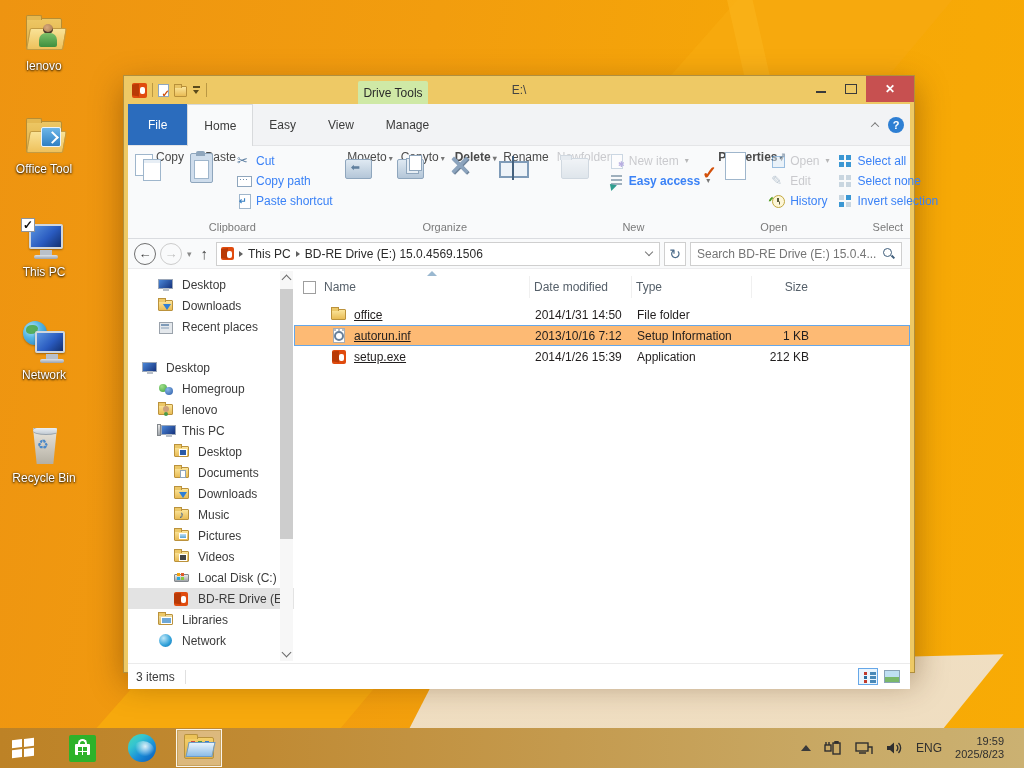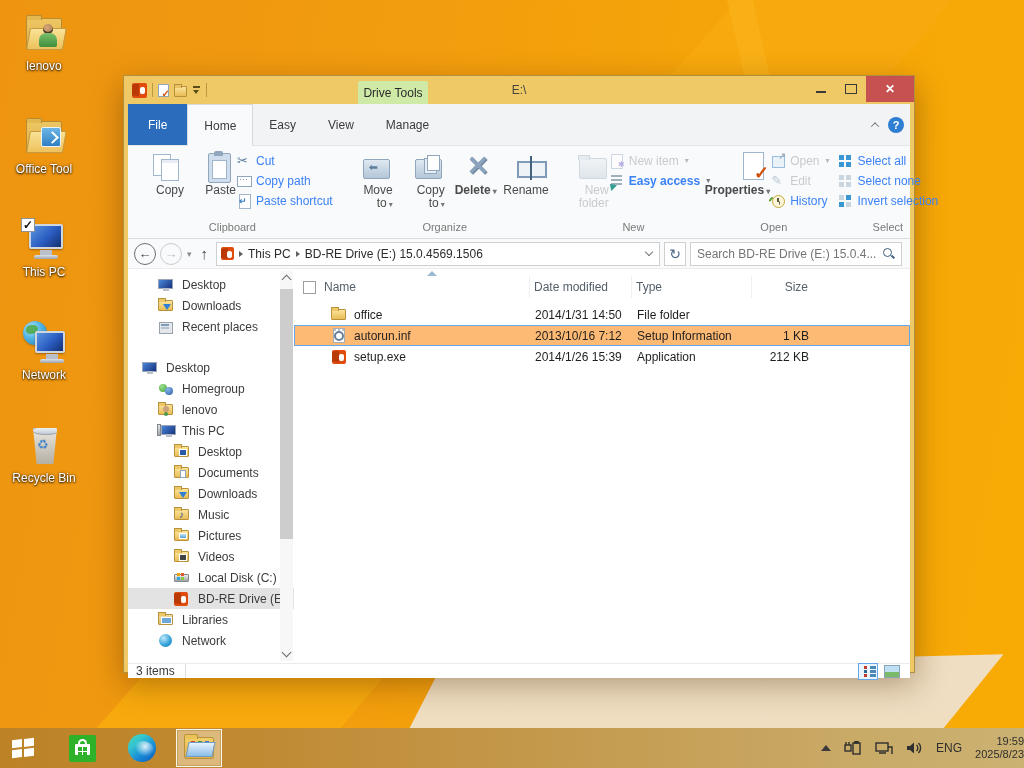--- a/index.html
+++ b/index.html
@@ -105,21 +105,21 @@
   .chev-up { transform:rotate(-135deg) translate(-1px,-1px); }
   .help-circle { width:16px; height:16px; border-radius:50%; background:#2e7fd3; color:#fff; font-size:11px; font-weight:bold;
     display:flex; align-items:center; justify-content:center; }
 
   
   .ribbon { height:93px; background:#f9fafb; border-bottom:1px solid #dadce0; display:flex; }
   .rgroup { display:flex; flex-direction:column; padding:2px 4px 0 4px; }
   .rgrow { flex:1; display:flex; align-items:flex-start; }
   .rglabel { height:17px; text-align:center; font-size:11px; color:#7a7a7a; }
   .rsep { width:1px; background:#e2e3e5; margin:2px 0; }
-  .lg { width:52px; display:flex; flex-direction:column; align-items:flex-end; padding-top:3px; cursor:default; }
+  .lg { width:52px; display:flex; align-items:flex-start; padding-top:3px; cursor:default; }
   .lgico { width:34px; height:33px; position:relative; }
   .lgl { font-size:12px; line-height:13px; color:#4a4a4a; text-align:center; white-space:nowrap; }
   .dd-inline::after { content:"▾"; font-size:8px; color:#777; margin-left:2px; }
   .smcol { display:flex; flex-direction:column; justify-content:flex-start; padding-top:4px; gap:3px; }
   .sm { display:flex; align-items:center; gap:4px; font-size:12px; color:#3b82f6; height:17px; cursor:default; white-space:nowrap; }
   .smico { width:16px; height:16px; position:relative; flex:none; }
   .dis { opacity:.5; }
   .dis .lgl, .sm.dis { color:#9a9aa0; }
 
   .ri-copy::before { content:""; position:absolute; left:3px; top:3px; width:16px; height:20px; background:#fff; border:1px solid #9fb6cc; }
@@ -248,34 +248,34 @@
   .sortarrow { position:absolute; left:133px; top:-5px; width:0; height:0; border-left:5px solid transparent;
     border-right:5px solid transparent; border-bottom:5px solid #9ab8d0; }
   .col-check { width:30px; display:flex; justify-content:center; }
   .hcheck { width:13px; height:13px; border:1px solid #9e9e9e; background:#fff; }
   .col-name { width:206px; border-right:1px solid #f0f0f0; height:100%; display:flex; align-items:center; }
   .col-date { width:102px; border-right:1px solid #f0f0f0; height:100%; display:flex; align-items:center; padding-left:4px; }
   .col-type { width:120px; border-right:1px solid #f0f0f0; height:100%; display:flex; align-items:center; padding-left:4px; }
   .col-size { width:60px; height:100%; display:flex; align-items:center; justify-content:flex-end; padding-right:4px; }
   .flrow { height:21px; display:flex; align-items:center; font-size:12px; color:#211e1e; border:1px solid transparent; }
   .flrow .cell { display:flex; align-items:center; }
-  .c-name { width:206px; gap:6px; padding-left:6px; }
+  .c-name { width:206px; gap:6px; padding-left:6px;text-decoration:underline; }
   .c-date { width:102px; padding-left:4px; color:#211e1e; }
   .c-type { width:120px; padding-left:4px; }
   .c-size { width:60px; justify-content:flex-end; padding-right:4px; }
   .row-sel { background:#fdba74; border:1px solid #66a7e8; }
   .fic { width:17px; height:16px; position:relative; flex:none; }
   .ic-inf { position:absolute; left:2px; top:0; width:12px; height:15px; background:#fff; border:1px solid #a8adb3; }
   .ic-inf::before { content:""; position:absolute; left:0; top:0; width:10px; height:2px;
     background:repeating-linear-gradient(90deg,#b8bec4 0 2px, transparent 2px 4px); }
   .ic-inf::after { content:""; position:absolute; right:0; bottom:1px; width:6px; height:6px; border-radius:50%;
     border:2px solid #68809a; background:#fff; }
 
   
-  .statusbar { height:15px; border-top:1px solid #ebebeb; display:flex; align-items:center; padding:0 8px; background:#fff; }
+  .statusbar { height:26px; border-top:1px solid #ebebeb; display:flex; align-items:center; padding:0 8px; background:#fff; }
   .status-text { font-size:12px; color:#3b3b3b; }
   .status-sep { width:1px; height:14px; background:#e0e0e0; margin-left:10px; }
   .viewbtns { margin-left:auto; display:flex; gap:4px; }
   .vbtn { width:20px; height:17px; display:flex; align-items:center; justify-content:center; border:1px solid transparent; position:relative; }
   .vbtn-active { border-color:#66a7e8; background:#eaf5fd; }
   .v-list::before { content:""; width:3px; height:3px; background:#c0392b;
     box-shadow:0 4px 0 #2a6a9a, 0 8px 0 #c0392b, 6px 0 0 #4a89b8, 6px 4px 0 #4a89b8, 6px 8px 0 #4a89b8, 9px 0 0 #4a89b8, 9px 4px 0 #4a89b8, 9px 8px 0 #4a89b8; margin-left:-6px; margin-top:-7px; }
   .v-thumb::before { content:""; width:14px; height:11px; background:linear-gradient(180deg,#bfe0f2 55%,#7ab86a 55%); border:1px solid #8aa4b8; }
 
   
@@ -299,21 +299,21 @@
     border:1px solid rgba(255,255,255,.85); box-shadow:inset 0 0 0 1px rgba(160,120,40,.35);
     display:flex; align-items:center; justify-content:center; position:relative; }
   .exp-folder { position:relative; width:30px; height:22px; background:linear-gradient(#f3cf6a,#e0b04a);
     border:1px solid #b9933c; border-radius:2px; }
   .exp-folder::before { content:""; position:absolute; top:-4px; left:-1px; width:12px; height:4px; background:#ecc358;
     border:1px solid #b9933c; border-bottom:none; border-radius:2px 2px 0 0; }
   .exp-folder::after { content:""; position:absolute; left:2px; bottom:1px; width:25px; height:13px;
     background:linear-gradient(#e8f3fb,#8cbde8); border:1px solid #6d9cc8; transform:skewX(-12deg); }
   .exp-dots { position:absolute; top:3px; left:6px; width:4px; height:3px; background:#d04a3a;
     box-shadow:7px 0 0 #4a9a4a, 14px 0 0 #3a7ac8; }
-  .tray { margin-left:auto; display:flex; align-items:center; gap:13px; padding-right:0; height:100%; }
+  .tray { margin-left:auto; display:flex; align-items:center; gap:13px; padding-right:20px; height:100%; }
   .tray-chev { width:0; height:0; border-left:5px solid transparent; border-right:5px solid transparent;
     border-bottom:6px solid #3a3a3a; }
   .tray svg { display:block; }
   .tray-lang { font-size:12px; color:#2f2f2f; }
   .tray-clock { text-align:right; font-size:11px; color:#2f2f2f; line-height:13px; }
 </style>
 </head>
 <body>
 
 <div id="stage">

